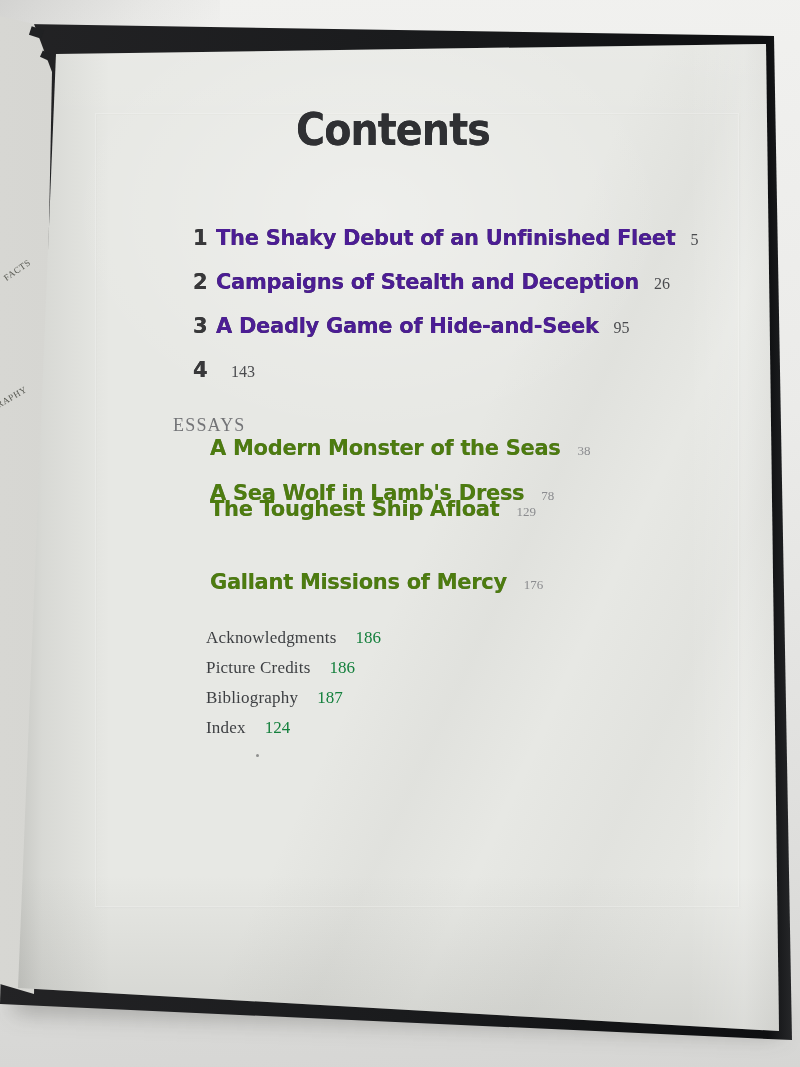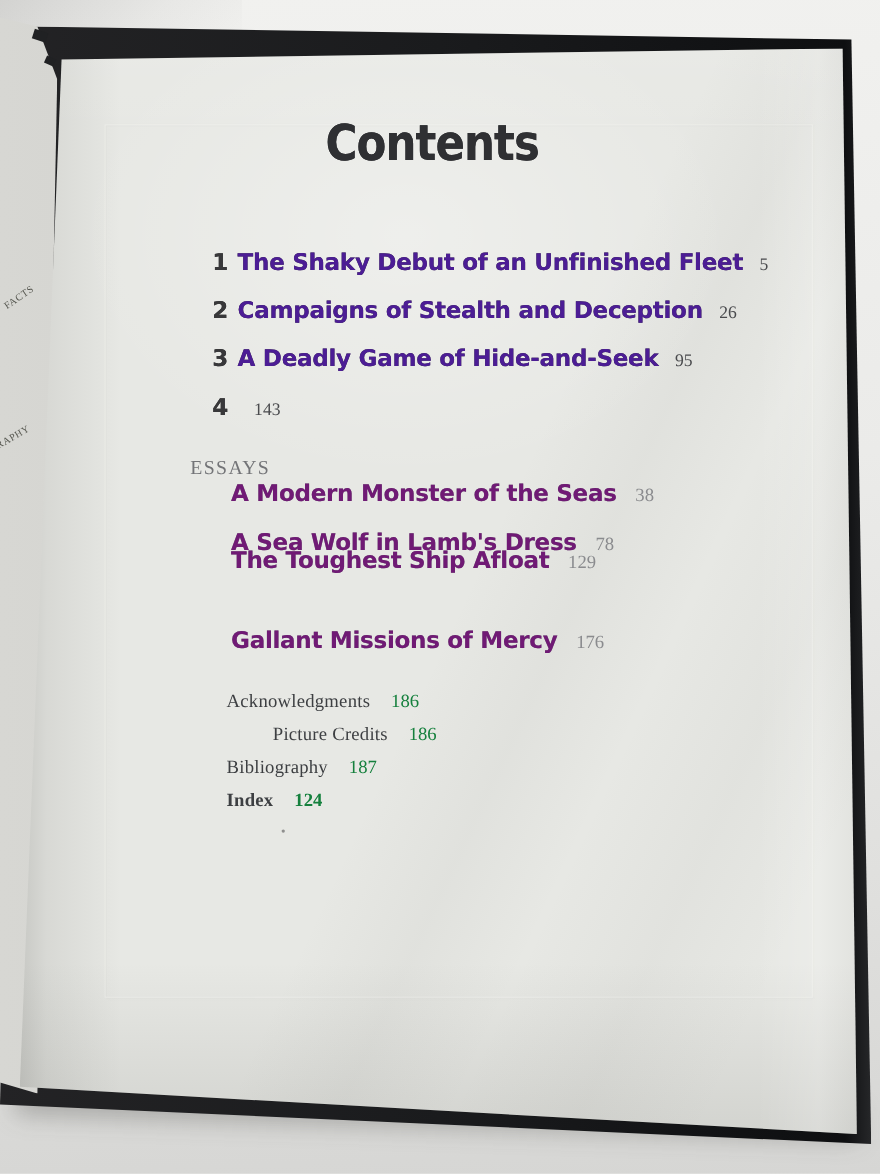--- a/index.html
+++ b/index.html
@@ -86,25 +86,25 @@
     font-family:"Liberation Serif","DejaVu Serif",serif;
     font-size:16px;color:#4a4b4e;margin-left:15px;
   }
   .essays-heading{
     position:absolute;left:173px;top:395px;
     font-family:"Liberation Serif","DejaVu Serif",serif;
     font-size:18px;letter-spacing:1.2px;color:#737477;margin-top:20px;
   }
   .essay-title{
     font-size:21px;font-weight:bold;letter-spacing:-.3px;
-    color:#701a75;text-shadow:0 0 .5px #7d7e82;
+    color:#4d7c0f;text-shadow:0 0 .5px #7d7e82;
   }
   .essay-page{
     font-family:"Liberation Serif","DejaVu Serif",serif;
-    font-size:17px;color:#8a8b8e;margin-left:17px;
+    font-size:13px;color:#8a8b8e;margin-left:17px;
   }
   .bm-title{
     font-family:"Liberation Serif","DejaVu Serif",serif;
     font-size:17px;letter-spacing:.2px;color:#3d3f42;
   }
   .bm-page{
     font-family:"Liberation Serif","DejaVu Serif",serif;
     font-size:17px;color:#15803d;margin-left:19px;
   }
   .stray-mark{
@@ -173,29 +173,29 @@
     </div>
     <div class="row" style="left:210px;top:570px;text-align:center;">
       <span class="essay-title">Gallant Missions of Mercy</span>
       <span class="essay-page">176</span>
     </div>
 
     <div class="row" style="left:206px;top:628px;text-align:center;">
       <span class="bm-title">Acknowledgments</span>
       <span class="bm-page">186</span>
     </div>
-    <div class="row" style="left:206px;top:658px;margin-left:42px;">
+    <div class="row" style="left:206px;top:658px;">
       <span class="bm-title">Picture Credits</span>
       <span class="bm-page">186</span>
     </div>
     <div class="row" style="left:206px;top:688px;">
       <span class="bm-title">Bibliography</span>
       <span class="bm-page">187</span>
     </div>
-    <div class="row" style="left:206px;top:718px;font-weight:bold;">
+    <div class="row" style="left:206px;top:718px;">
       <span class="bm-title">Index</span>
       <span class="bm-page">124</span>
     </div>
 
     <div class="stray-mark"></div>
   </div>
 
 </div>
 
 </body></html>

